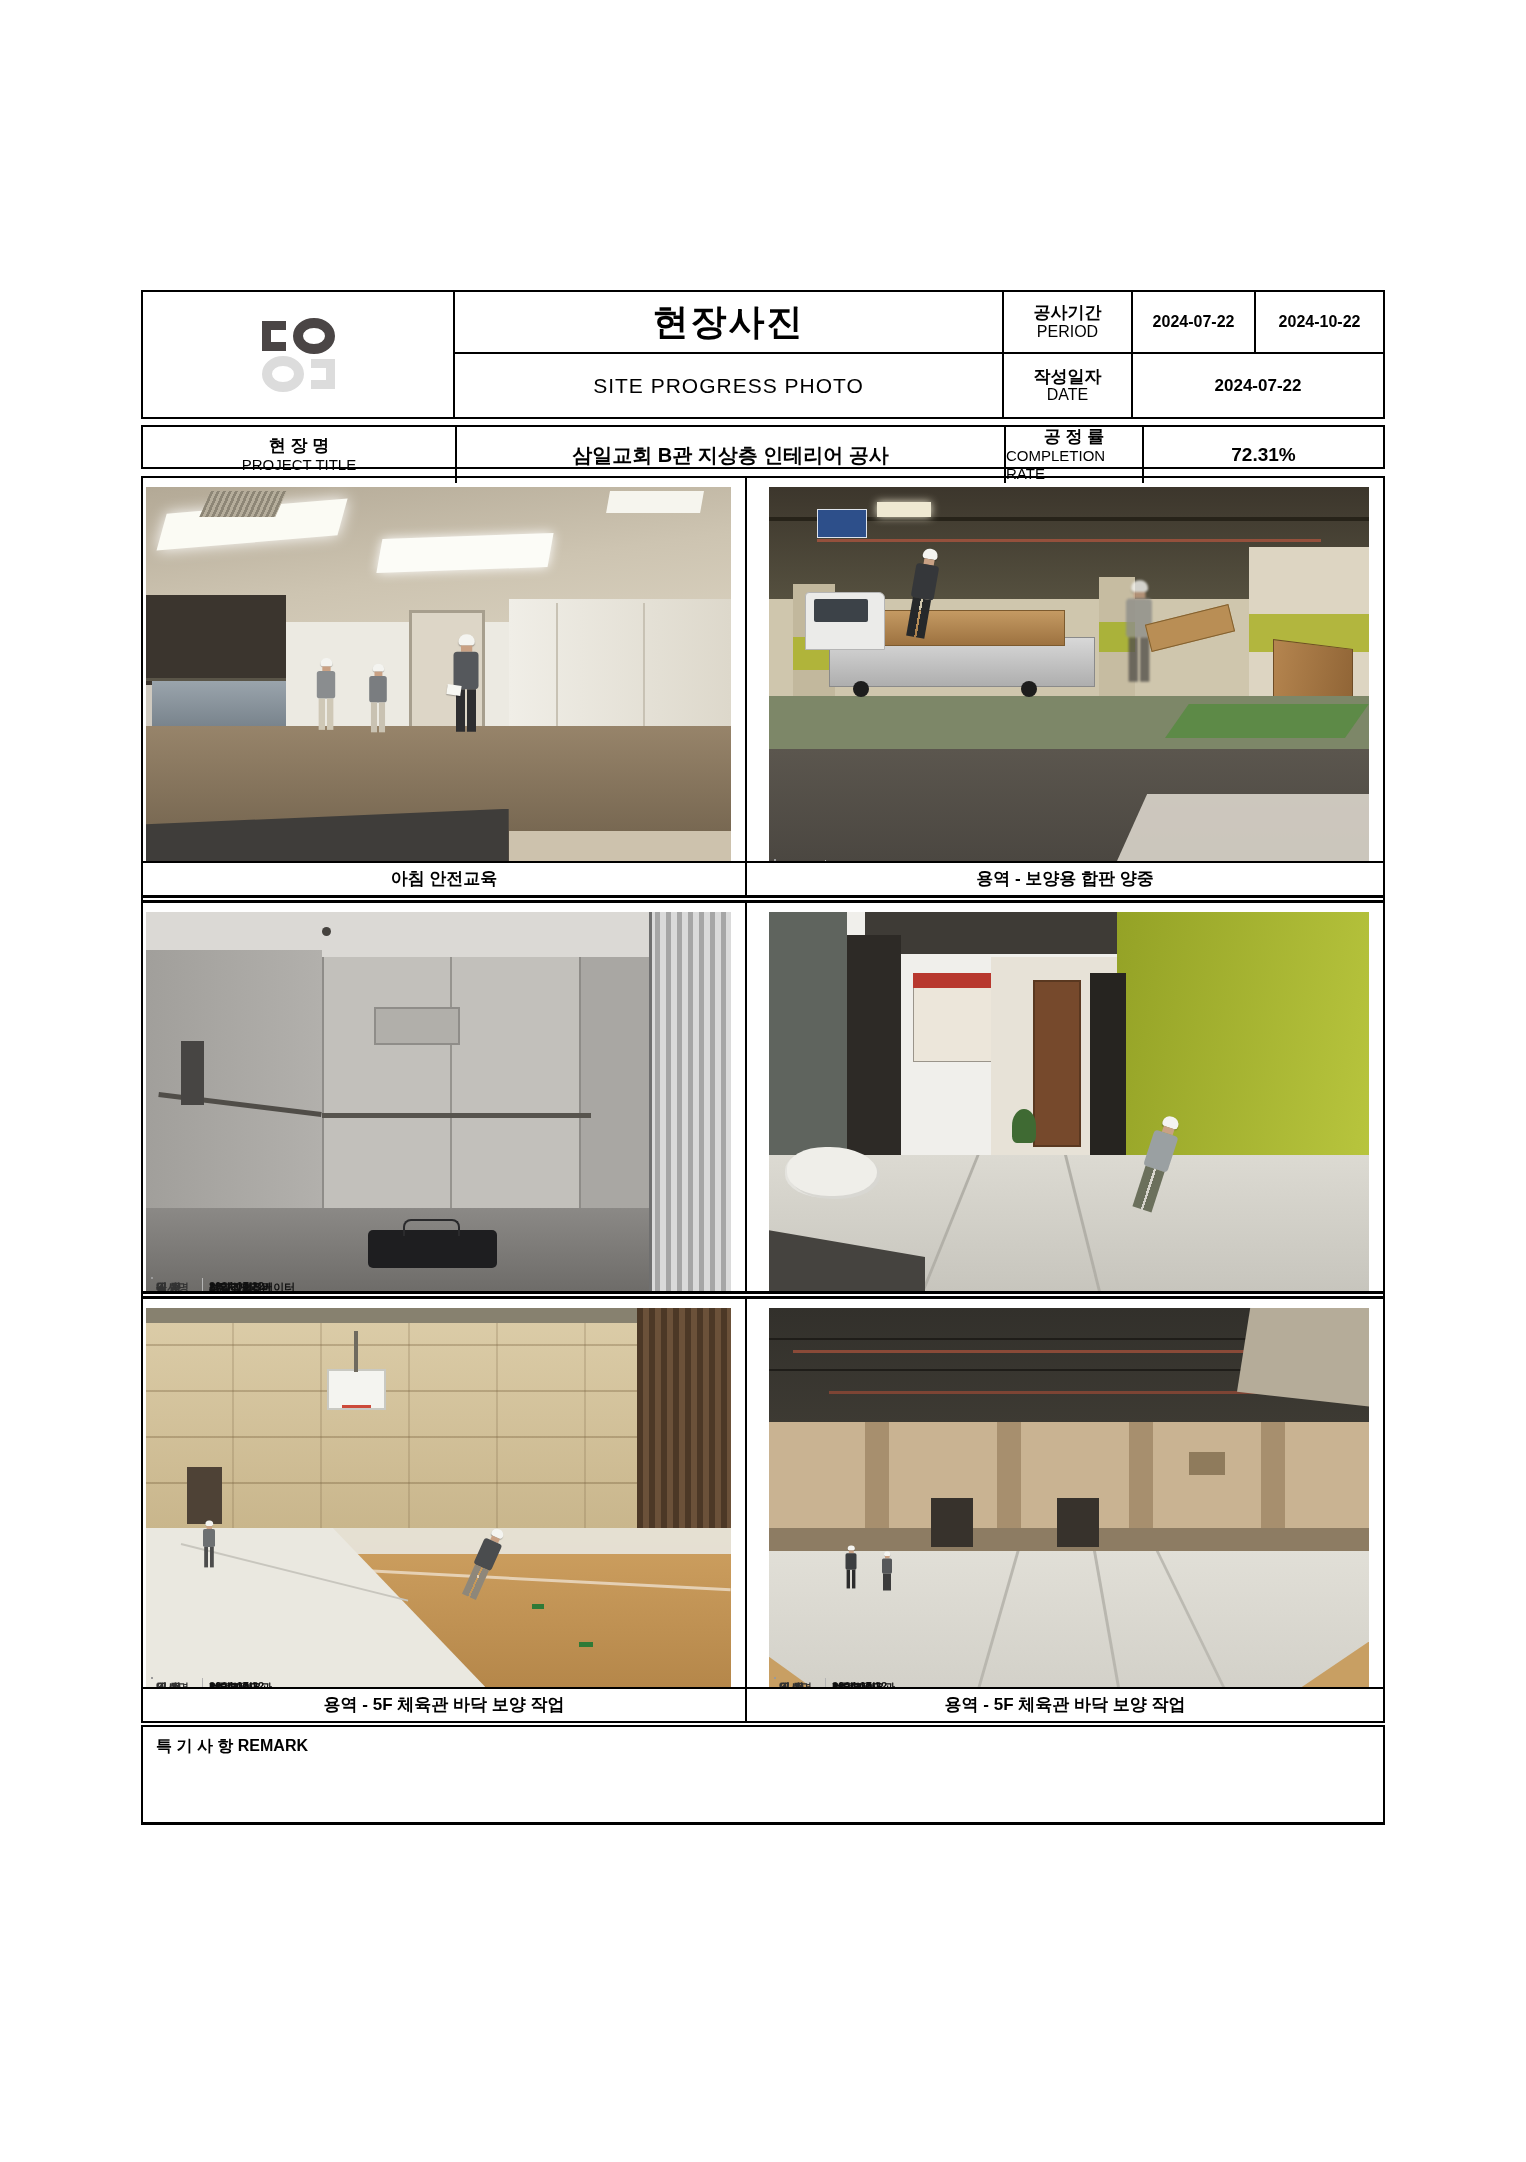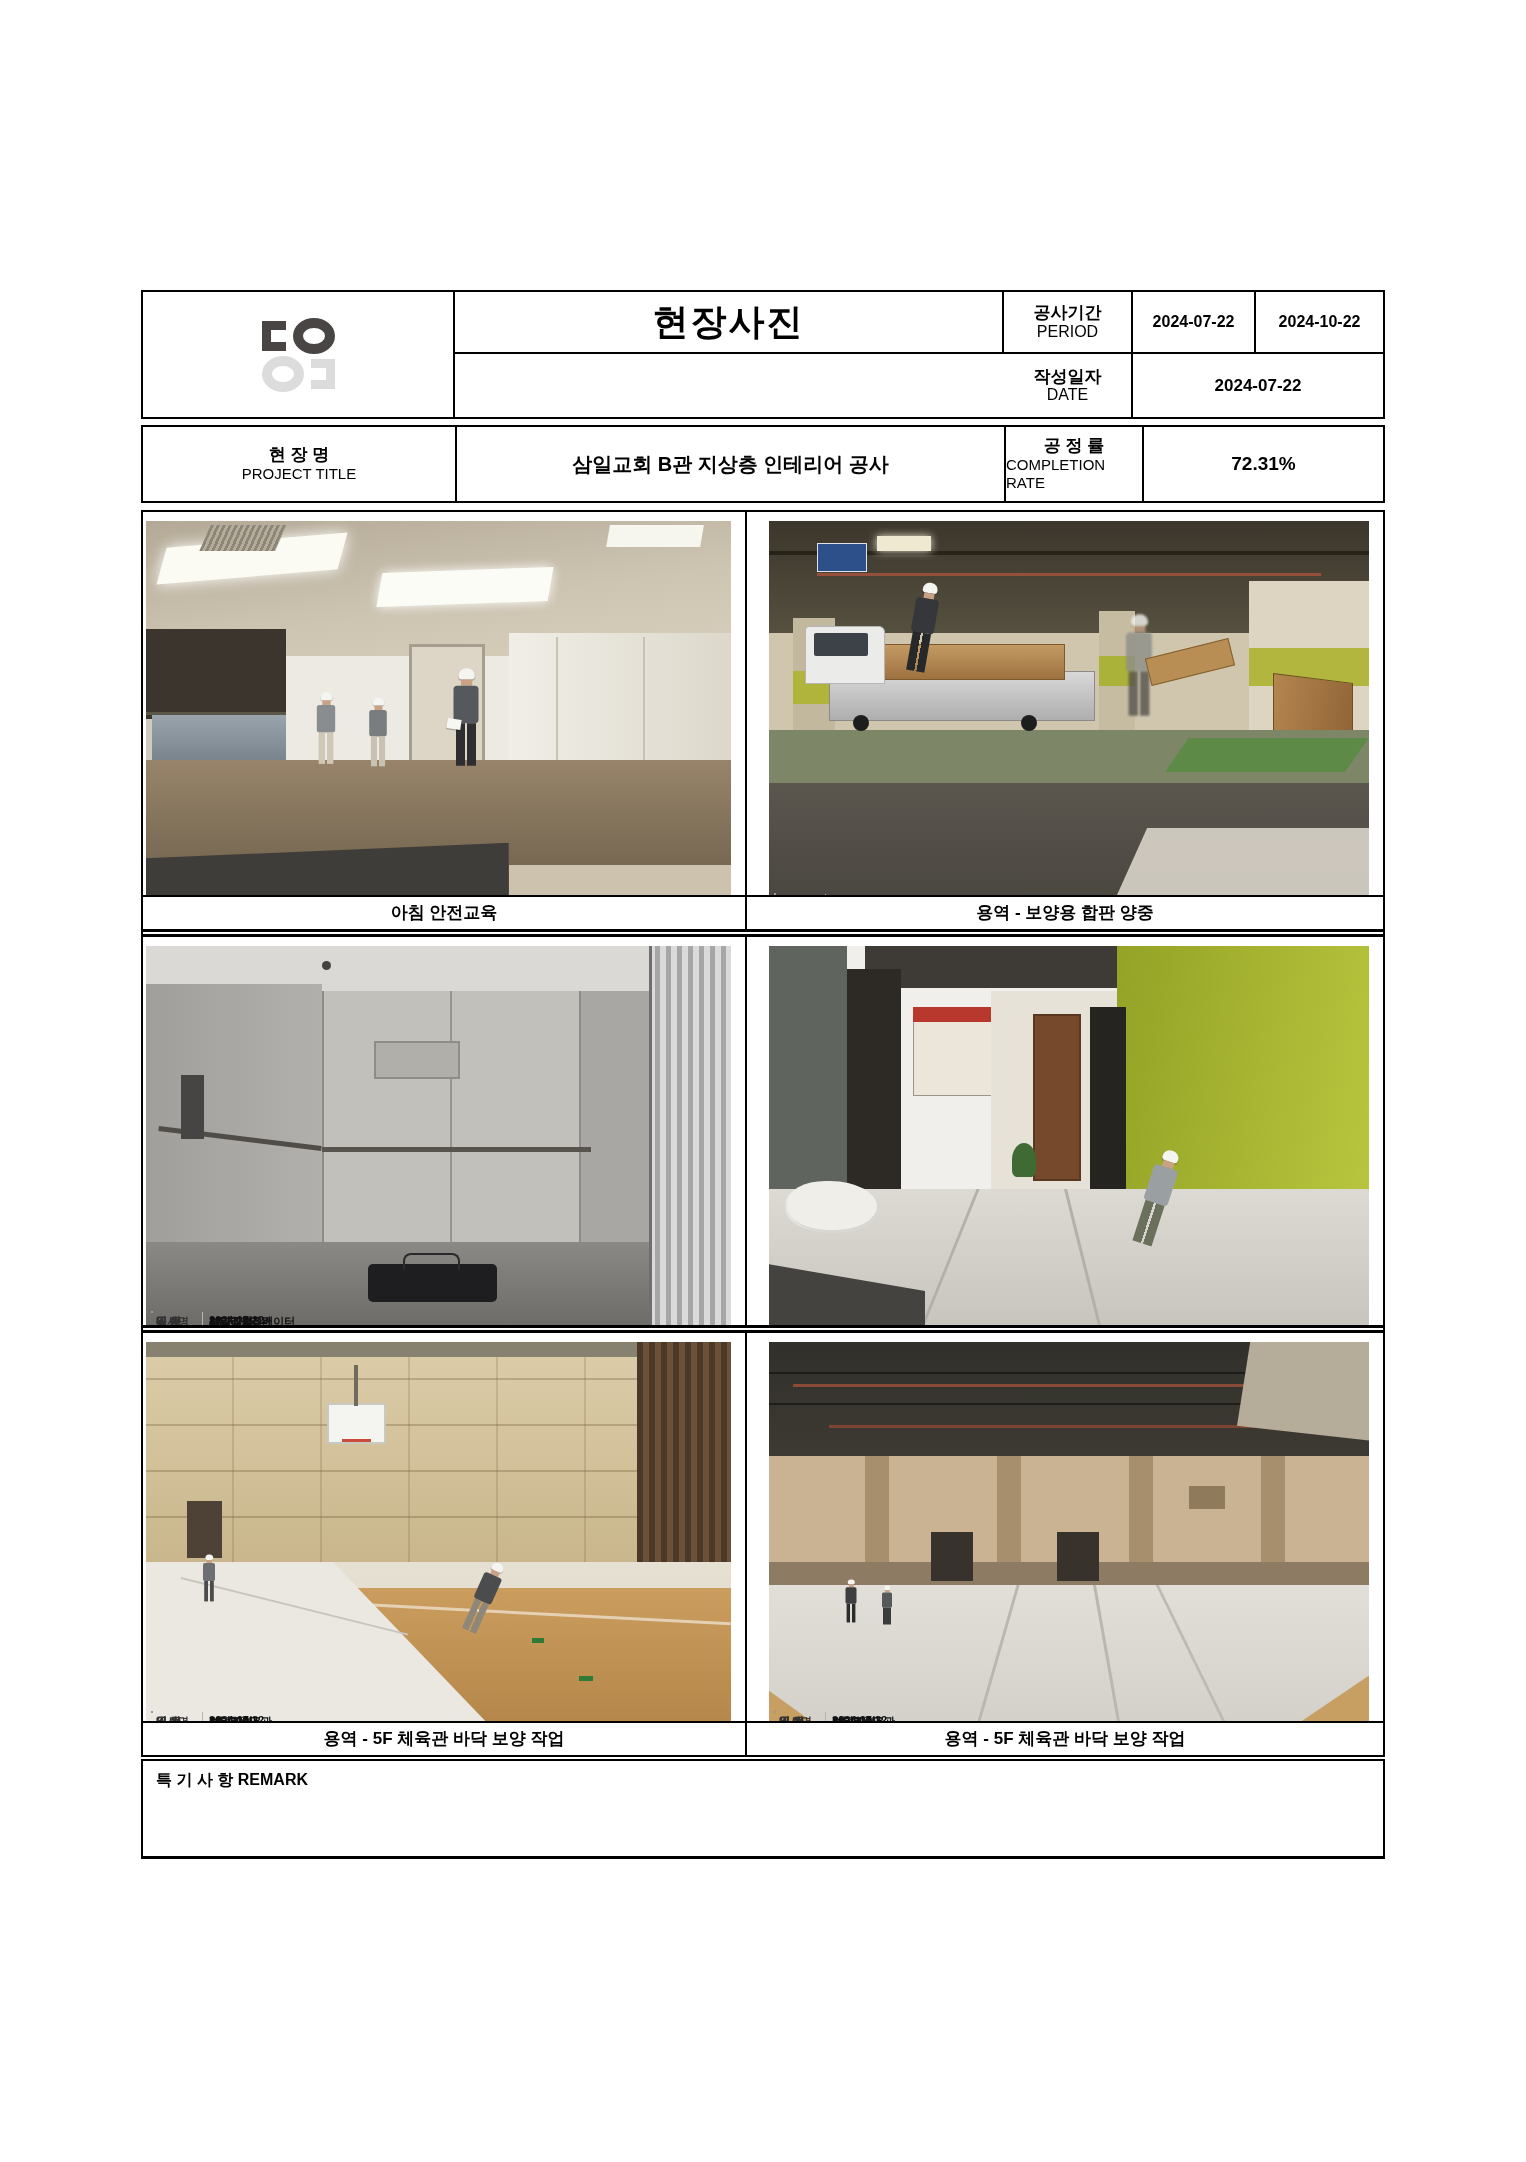--- a/index.html
+++ b/index.html
@@ -22,21 +22,21 @@
 
   
   .logo-mark{display:flex;align-items:center;gap:7px;height:36px;}
   .lg-c{width:24px;height:30px;border:9px solid #4a4545;border-right:0;box-sizing:border-box;}
   .lg-o{width:42px;height:36px;border:10px solid #4a4545;border-radius:50%;box-sizing:border-box;}
   .logo-reflect{transform:rotate(180deg);opacity:1;margin-top:2px;}
   .logo-reflect .lg-c{border-color:#dcdcdc;}
   .logo-reflect .lg-o{border-color:#dcdcdc;}
 
   
-  .ptable{display:grid;grid-template-columns:312px 549px 138px 241px;border:2px solid #000;box-sizing:border-box;width:1244px;height:78px;margin-top:6px;}
+  .ptable{display:grid;grid-template-columns:312px 549px 138px 241px;border:2px solid #000;box-sizing:border-box;width:1244px;height:44px;margin-top:6px;}
   .ptable>div{box-sizing:border-box;display:flex;align-items:center;justify-content:center;flex-direction:column;line-height:1.2;}
   .ptable>div+div{border-left:2px solid #000;}
   .proj-val{font-size:20px;font-weight:bold;}
   .rate-val{font-size:19px;font-weight:bold;}
   .lab-en2{font-size:15px;}
 
   
   .pgrid{border:2px solid #000;box-sizing:border-box;width:1244px;margin-top:7px;}
   .prow + .prow{border-top:8px double #000;}
   .pcells{display:flex;}
@@ -85,20 +85,21 @@
           <span class="lg-o"></span>
       </div>
     </div>
     <div class="cell-titleko">현장사진</div>
     <div class="cell-periodlab">
       <span class="lab-ko">공사기간</span>
       <span class="lab-en">PERIOD</span>
     </div>
     <div class="cell-d1">2024-07-22</div>
     <div class="cell-d2">2024-10-22</div>
+    <div class="cell-titleen">SITE PROGRESS PHOTO</div>
     <div class="cell-datelab">
       <span class="lab-ko">작성일자</span>
       <span class="lab-en">DATE</span>
     </div>
     <div class="cell-dateval">2024-07-22</div>
   </div>
 
   <div class="ptable">
     <div>
       <span class="lab-ko">현 장 명</span>

